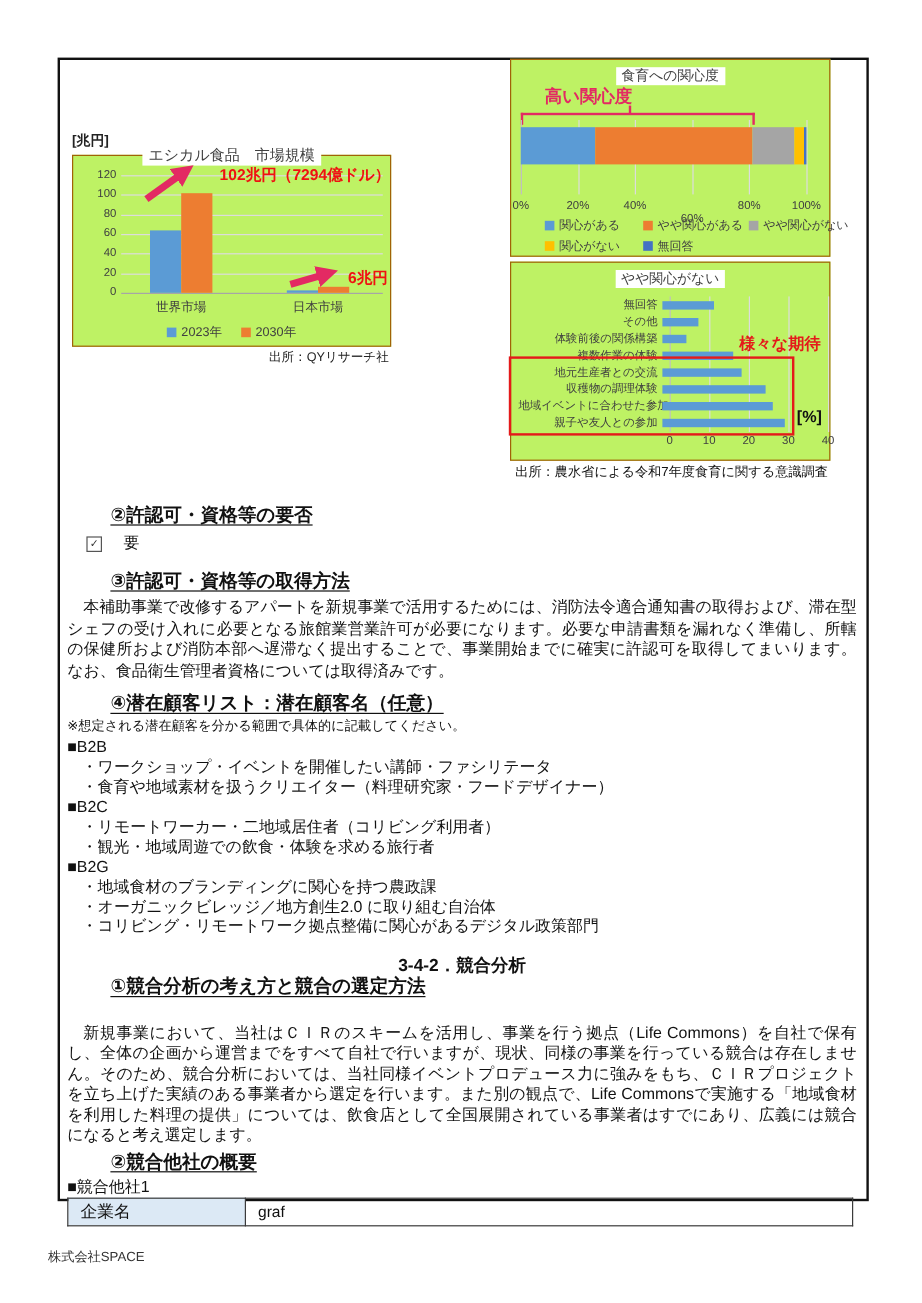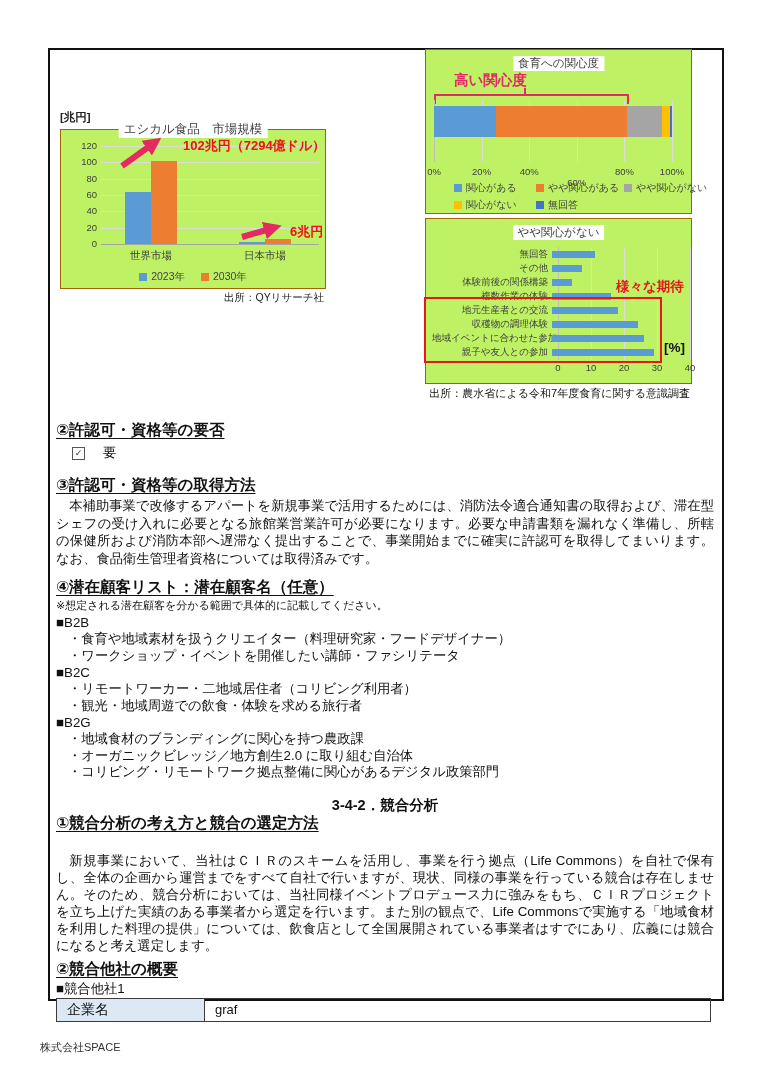--- a/index.html
+++ b/index.html
@@ -62,21 +62,21 @@
   .h-bar{position:absolute;left:0;top:3.5px;height:7px;}
   #hbar-grid{position:absolute;left:132px;top:28px;width:132px;height:113px;}
   #hbar-ticks{position:absolute;left:132px;top:143px;width:132px;height:12px;}
   #expect-ann{left:190px;top:59px;font-size:13.5px;color:#E41A1A;}
   #expect-box{position:absolute;left:-2px;top:78px;width:234px;height:62px;border:2px solid #E41A1A;}
   #expect-unit{position:absolute;left:238px;top:121px;font-size:13.5px;font-weight:bold;color:#111;white-space:nowrap;}
   #expect-source{position:absolute;left:400px;top:386px;width:290px;text-align:right;font-size:11px;color:#111;white-space:nowrap;}
 
   
   #text-col{position:absolute;left:56px;top:420px;width:658px;font-size:13.3px;line-height:17.5px;}
-  .h-u{font-size:15.5px;font-weight:bold;text-decoration:underline;text-underline-offset:3px;line-height:20px;}
+  .h-u{font-size:15.5px;font-weight:bold;text-decoration:underline;text-underline-offset:3px;line-height:20px;margin-left:36px;}
   .check-row{margin:5px 0 0 16px;display:flex;align-items:center;gap:18px;height:16px;}
   .cb{width:11px;height:11px;border:1.5px solid #555;display:inline-flex;align-items:center;justify-content:center;
       font-size:9px;color:#333;line-height:1;flex:none;}
   .para{margin-top:2px;text-indent:1em;text-align:justify;}
   .note{font-size:11px;line-height:14px;margin-top:1px;}
   .grp-label{line-height:17px;}
   .grp-item{padding-left:12px;line-height:16.5px;}
   .sec-num{font-size:14.5px;font-weight:bold;line-height:16px;margin-top:16px;text-align:center;}
   #h-compet{margin-top:0;}
   #h-overview{margin-top:5px;}
@@ -283,22 +283,22 @@
       <span>要</span>
     </div>
 
     <div class="h-u" style="margin-top:14px;">③許認可・資格等の取得方法</div>
     <div class="para">本補助事業で改修するアパートを新規事業で活用するためには、消防法令適合通知書の取得および、滞在型シェフの受け入れに必要となる旅館業営業許可が必要になります。必要な申請書類を漏れなく準備し、所轄の保健所および消防本部へ遅滞なく提出することで、事業開始までに確実に許認可を取得してまいります。なお、食品衛生管理者資格については取得済みです。</div>
 
     <div class="h-u" style="margin-top:10px;">④潜在顧客リスト：潜在顧客名（任意）</div>
     <div class="note">※想定される潜在顧客を分かる範囲で具体的に記載してください。</div>
     <div id="customer-groups" style="margin-top:2px;">
         <div class="grp-label">■B2B</div>
+        <div class="grp-item">・ワークショップ・イベントを開催したい講師・ファシリテータ</div>
         <div class="grp-item">・食育や地域素材を扱うクリエイター（料理研究家・フードデザイナー）</div>
-        <div class="grp-item">・ワークショップ・イベントを開催したい講師・ファシリテータ</div>
         <div class="grp-label">■B2C</div>
         <div class="grp-item">・リモートワーカー・二地域居住者（コリビング利用者）</div>
         <div class="grp-item">・観光・地域周遊での飲食・体験を求める旅行者</div>
         <div class="grp-label">■B2G</div>
         <div class="grp-item">・地域食材のブランディングに関心を持つ農政課</div>
         <div class="grp-item">・オーガニックビレッジ／地方創生2.0 に取り組む自治体</div>
         <div class="grp-item">・コリビング・リモートワーク拠点整備に関心があるデジタル政策部門</div>
       </div>
 
     <div class="sec-num">3-4-2．競合分析</div>

